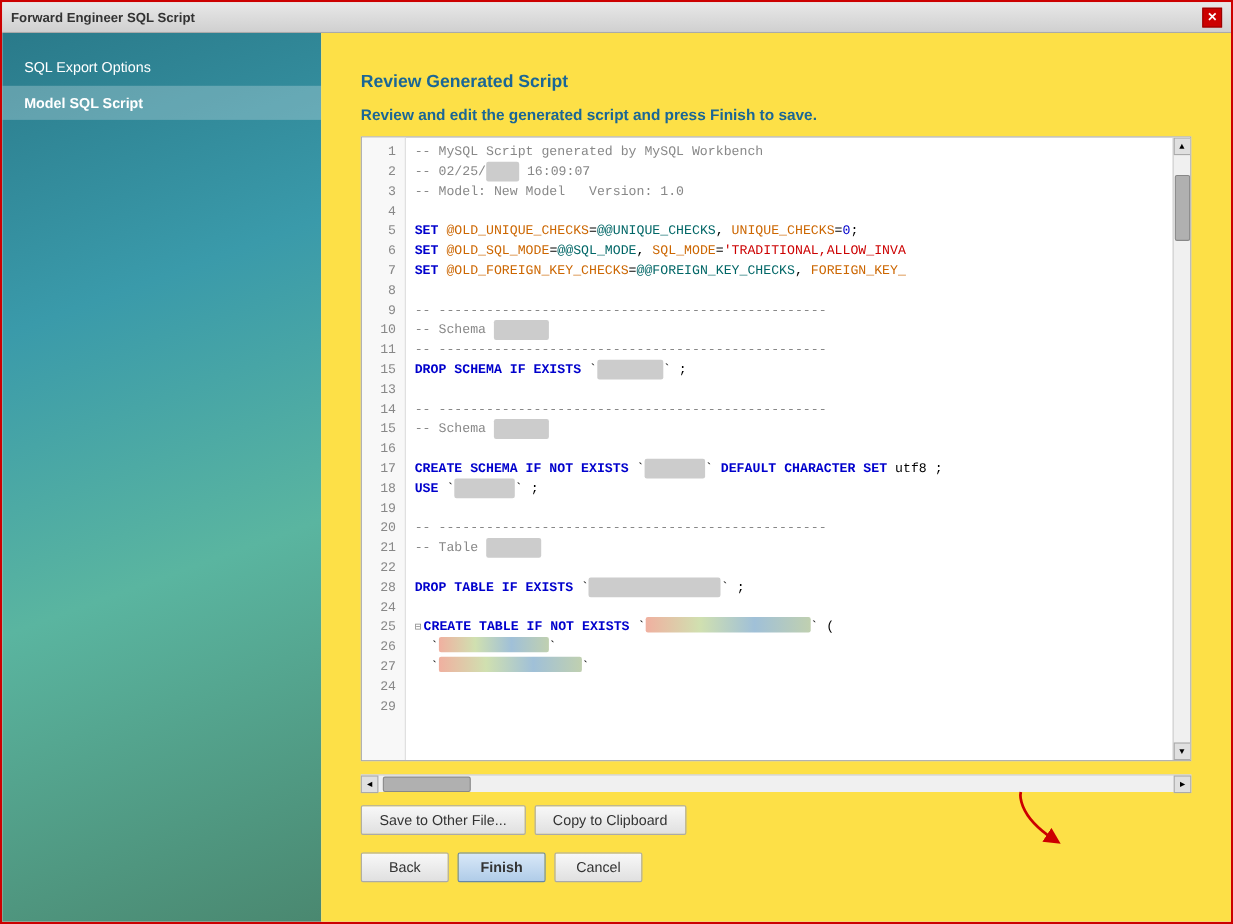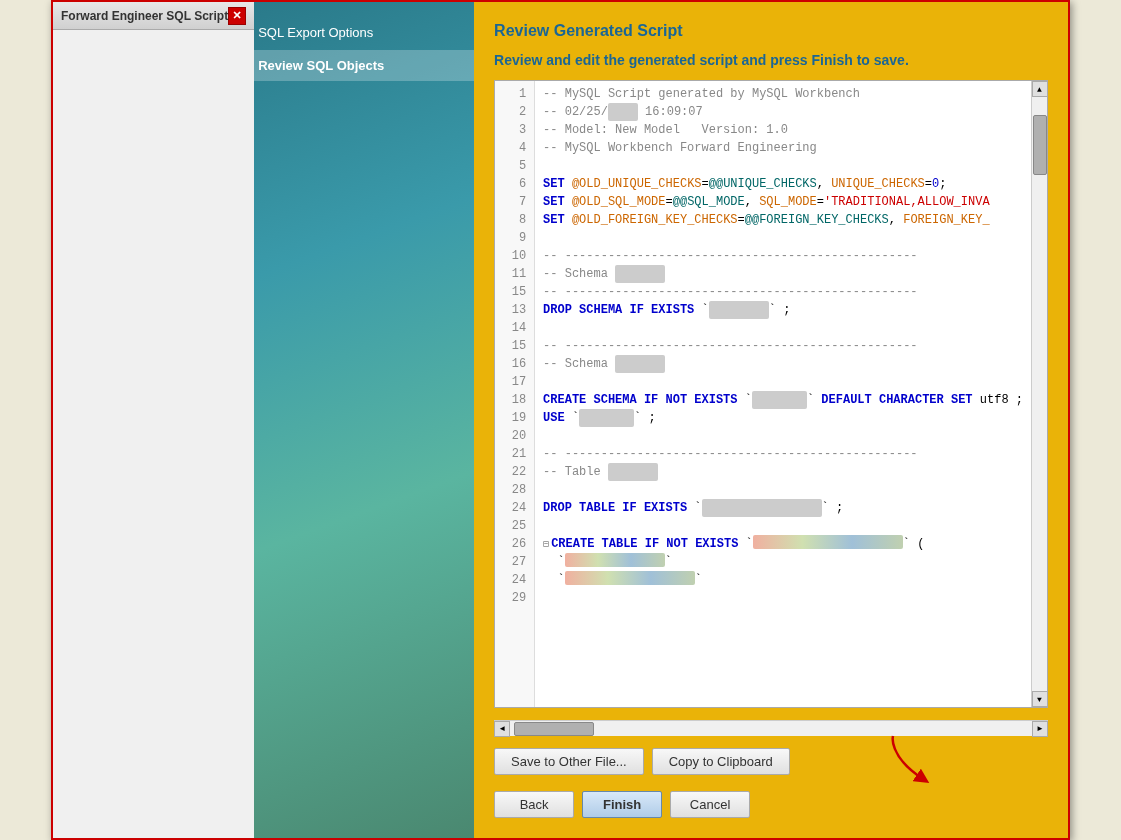--- a/index.html
+++ b/index.html
@@ -7,26 +7,26 @@
       font-family: 'Segoe UI', Tahoma, Arial, sans-serif;
       font-size: 13px;
       background: #ece9d8;
       display: flex;
       justify-content: center;
       align-items: center;
       min-height: 100vh;
     }
 
     .window {
-      width: 1019px;
+      width: 1121px;
       height: 840px;
       border: 2px solid #cc0000;
       background: #f0f0f0;
       display: flex;
-      flex-direction: row;
+      flex-direction: column;
       box-shadow: 2px 2px 8px rgba(0,0,0,0.4);
       position: relative;
     }
 
     .title-bar {
       background: linear-gradient(to bottom, #e8e8e8, #d0d0d0);
       height: 28px;
       display: flex;
       align-items: center;
       justify-content: space-between;
@@ -63,37 +63,37 @@
     .sidebar {
       width: 290px;
       background: linear-gradient(160deg, #2a7a8a 0%, #3a9aaa 30%, #5ab5a0 60%, #4a8870 100%);
       padding: 15px 0;
       display: flex;
       flex-direction: column;
       gap: 2px;
     }
 
     .sidebar-item {
-      padding: 8px 4px;
+      padding: 8px 20px;
       color: white;
       cursor: pointer;
       font-size: 13px;
     }
 
     .sidebar-item.active {
       background: rgba(255,255,255,0.25);
       font-weight: bold;
     }
 
     .main-content {
       flex: 1;
-      background: #eab308;
+      background: #fde047;
       display: flex;
       flex-direction: column;
-      padding: 20px;
+      padding: 36px;
       gap: 12px;
     }
 
     .page-title {
       font-size: 16px;
       font-weight: bold;
       color: #1a6696;
     }
 
     .page-subtitle {
@@ -263,21 +263,21 @@
     <div class="close-btn">✕</div>
   </div>
 
   <div class="content-area">
 
     <div class="sidebar">
       <div class="sidebar-item">
         <span>SQL Export Options</span>
       </div>
       <div class="sidebar-item active">
-        <span>Review SQL Objects</span>
+        <span>Model SQL Script</span>
       </div>
     </div>
 
     <div class="main-content">
       <div class="page-title">Review Generated Script</div>
       <div class="page-subtitle">Review and edit the generated script and press Finish to save.</div>
 
       <div class="code-editor">
 
         <div class="line-numbers">
@@ -309,21 +309,20 @@
           <div>26</div>
             <div>27</div>
             <div>24</div>
             <div>29</div>
         </div>
 
         <div class="code-content">
           <div class="code-line"><span class="comment">-- MySQL Script generated by MySQL Workbench</span></div>
           <div class="code-line"><span class="comment">-- 02/25/<span class="blurred" style="min-width:30px;">&nbsp;&nbsp;&nbsp;&nbsp;</span> 16:09:07</span></div>
           <div class="code-line"><span class="comment">-- Model: New Model &nbsp; Version: 1.0</span></div>
-          <div class="code-line"><span class="comment">-- MySQL Workbench Forward Engineering</span></div>
           <div class="code-line">&nbsp;</div>
           <div class="code-line">
             <span class="kw-blue">SET</span> <span class="kw-orange">@OLD_UNIQUE_CHECKS</span>=<span class="kw-teal">@@UNIQUE_CHECKS</span>, <span class="kw-orange">UNIQUE_CHECKS</span>=<span style="color:#0000cc;">0</span>;
           </div>
           <div class="code-line">
             <span class="kw-blue">SET</span> <span class="kw-orange">@OLD_SQL_MODE</span>=<span class="kw-teal">@@SQL_MODE</span>, <span class="kw-orange">SQL_MODE</span>=<span class="str-red">'TRADITIONAL,ALLOW_INVA</span>
           </div>
           <div class="code-line">
             <span class="kw-blue">SET</span> <span class="kw-orange">@OLD_FOREIGN_KEY_CHECKS</span>=<span class="kw-teal">@@FOREIGN_KEY_CHECKS</span>, <span class="kw-orange">FOREIGN_KEY_</span>
           </div>

